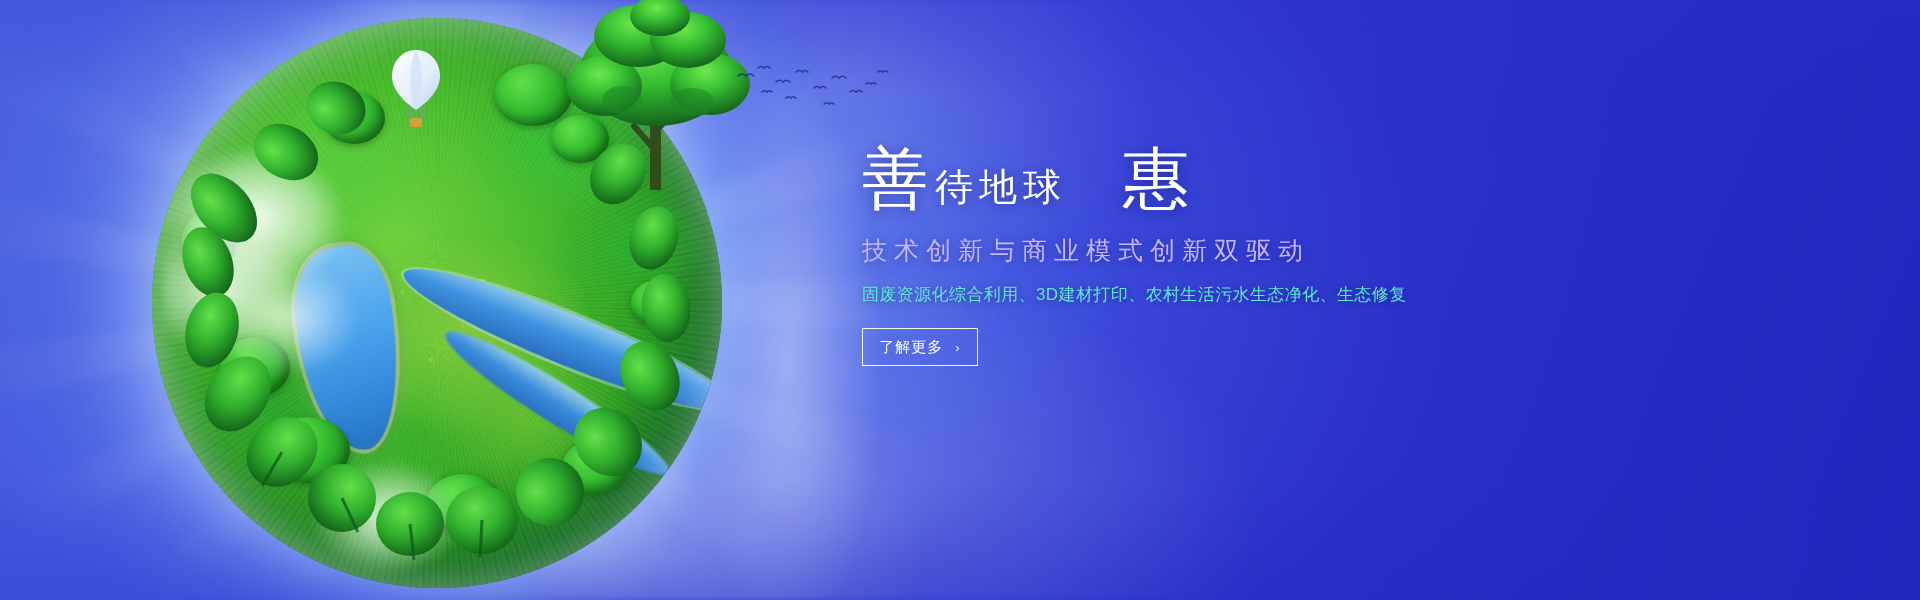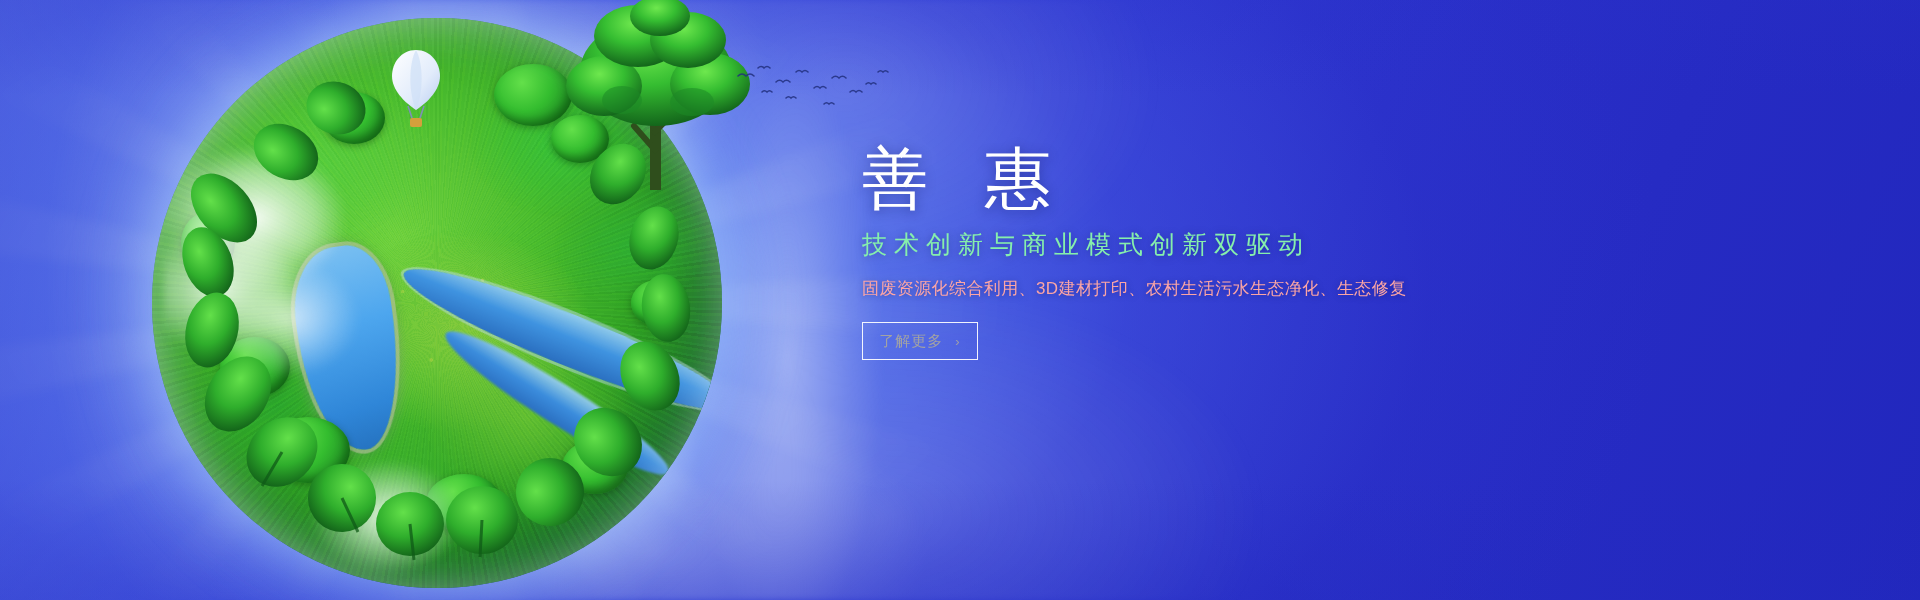--- a/index.html
+++ b/index.html
@@ -293,45 +293,45 @@
     font-size: 38px;
     line-height: 1;
     font-weight: 400;
     letter-spacing: 6px;
     padding-bottom: 6px;
     margin-left: 6px;
   }
   .hl-gap { width: 56px; }
 
   .subtitle {
-    margin-top: 16px;
-    color: #86efac;
+    margin-top: 22px;
+    color: #c4b5fd;
     font-size: 25px;
     letter-spacing: 7px;
     white-space: nowrap;
     text-shadow: 0 1px 8px rgba(10,20,90,0.40);
   }
   .desc {
     margin-top: 16px;
-    color: #fca5a5;
+    color: #5eead4;
     font-size: 17px;
     letter-spacing: 0.4px;
     white-space: nowrap;
     text-shadow: 0 1px 6px rgba(10,20,90,0.40);
   }
   .cta {
     margin-top: 22px;
     display: inline-flex;
     align-items: center;
     justify-content: center;
     gap: 12px;
     width: 114px;
     height: 36px;
     border: 1px solid rgba(255,255,255,0.92);
-    color: #a3a3a3;
+    color: #ffffff;
     font-size: 15px;
     letter-spacing: 1px;
     background: transparent;
     cursor: pointer;
     box-sizing: content-box;
     padding: 0 0;
   }
   .cta .chev { font-size: 13px; opacity: 0.95; }
 </style>
 </head>
@@ -459,20 +459,21 @@
         <path d="M30 34 q2.5 -2.5 5 0 q2.5 -2.5 5 0"></path>
         <path d="M146 14 q2.5 -2.5 5 0 q2.5 -2.5 5 0"></path>
       </g>
     </svg>
   </div>
 
   <div class="content">
 
     <div class="headline">
       <span class="hl-big">善</span>
+      <span class="hl-small">待地球</span>
       <span class="hl-gap"></span>
       <span class="hl-big">惠</span>
     </div>
 
     <div class="subtitle">技术创新与商业模式创新双驱动</div>
 
     <div class="desc">固废资源化综合利用、3D建材打印、农村生活污水生态净化、生态修复</div>
 
     <div class="cta">
       <span>了解更多</span>

